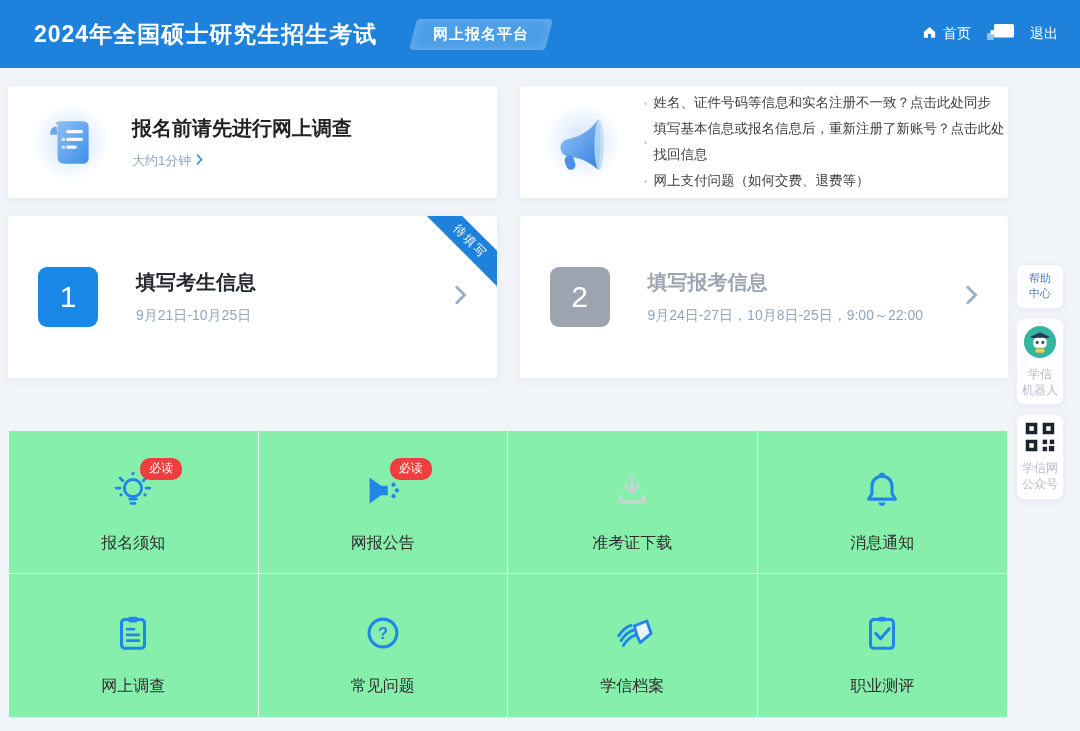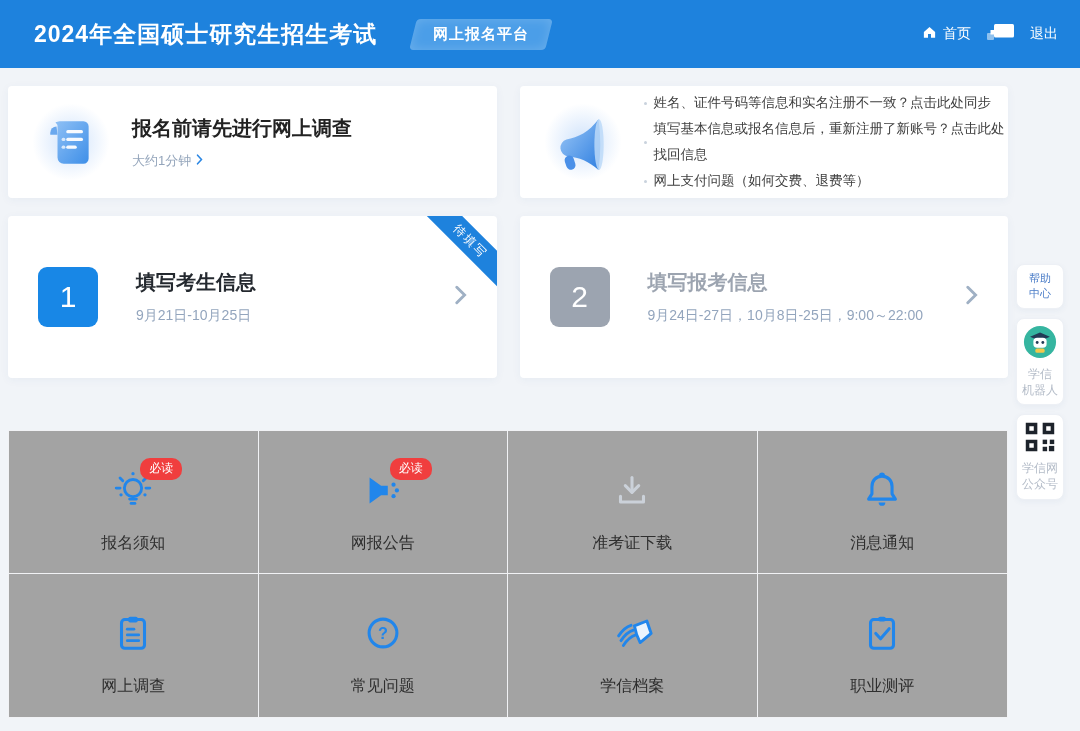--- a/index.html
+++ b/index.html
@@ -41,21 +41,21 @@
   .step-date { margin-top:11px; font-size:14px; color:#93a5bd; }
   .step-chevron { margin-left:auto; }
   .step-card.inactive .step-num { background:#9ca4b0; }
   .step-card.inactive .step-title { color:#9ca4b0; }
   .ribbon { position:absolute; top:13px; right:-33px; width:120px; transform:rotate(45deg);
             background:#1e82dd; color:#fff; font-size:12px; text-align:center; padding:4px 0; letter-spacing:2px; }
   
   .grid { margin-top:52px; width:1000px; background:#fff; display:grid; grid-template-columns:repeat(4,1fr);
           border:1px solid #f1f2f5; border-radius:2px; }
   .grid-cell { height:143px; display:flex; flex-direction:column; align-items:center; padding-top:36px;
-               border-right:1px solid #f1f2f5; cursor:pointer; background:#a3a3a3; }
+               border-right:1px solid #f1f2f5; cursor:pointer; background:#86efac; }
   .grid-cell:nth-child(4n) { border-right:none; }
   .grid-cell:nth-child(-n+4) { border-bottom:1px solid #f1f2f5; }
   .cell-icon-wrap { position:relative; height:48px; }
   .cell-badge { position:absolute; top:-9px; left:30px; background:#f03e3e; color:#fff; font-size:12px;
                 padding:2px 9px 3px; border-radius:10px; white-space:nowrap; }
   .cell-label { margin-top:18px; font-size:16px; color:#2f2f2f; }
   
   .floating { position:absolute; right:10px; top:264px; width:60px; display:flex; flex-direction:column; gap:9px; align-items:center; }
   .float-card { background:#fff; border:1px solid #edf0f5; border-radius:8px; width:48px; padding:6px 2px; text-align:center; cursor:pointer;
                 box-shadow:0 2px 6px rgba(40,80,140,.05); }

